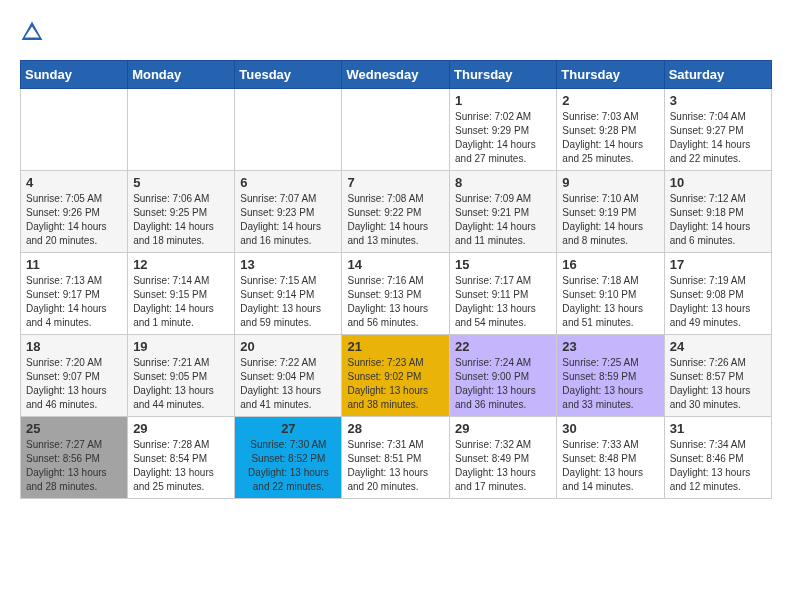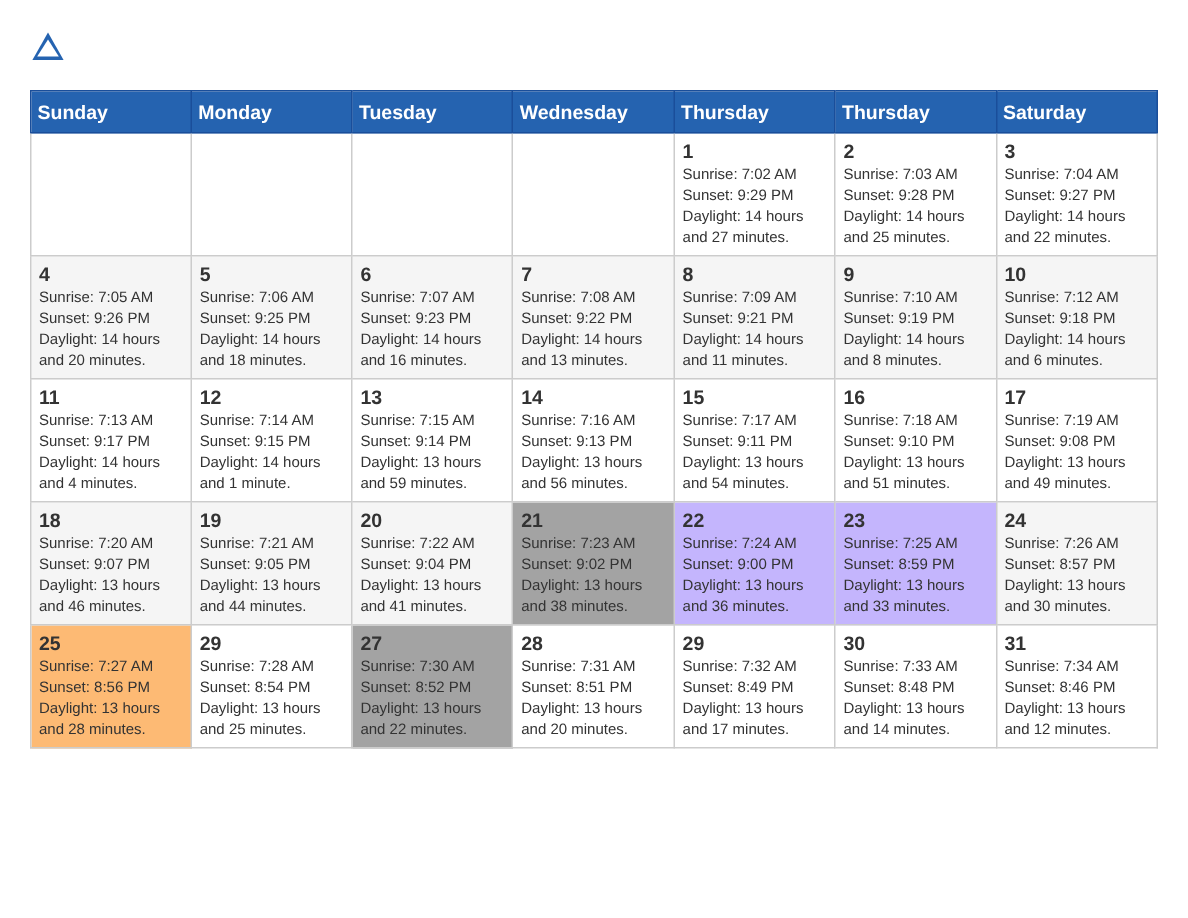--- a/index.html
+++ b/index.html
@@ -209,47 +209,47 @@
           <div class="day-info">Sunrise: 7:20 AM<br>Sunset: 9:07 PM<br>Daylight: 13 hours and 46 minutes.</div>
         </td>
         <td style="background: rgb(245, 245, 245);">
           <span class="day-number">19</span>
           <div class="day-info">Sunrise: 7:21 AM<br>Sunset: 9:05 PM<br>Daylight: 13 hours and 44 minutes.</div>
         </td>
         <td style="background: rgb(245, 245, 245);">
           <span class="day-number">20</span>
           <div class="day-info">Sunrise: 7:22 AM<br>Sunset: 9:04 PM<br>Daylight: 13 hours and 41 minutes.</div>
         </td>
-        <td style="background: #a3a3a3;">
+        <td style="background: #eab308;">
           <span class="day-number">21</span>
           <div class="day-info">Sunrise: 7:23 AM<br>Sunset: 9:02 PM<br>Daylight: 13 hours and 38 minutes.</div>
         </td>
         <td style="background: #c4b5fd;">
           <span class="day-number">22</span>
           <div class="day-info">Sunrise: 7:24 AM<br>Sunset: 9:00 PM<br>Daylight: 13 hours and 36 minutes.</div>
         </td>
         <td style="background: #c4b5fd;">
           <span class="day-number">23</span>
           <div class="day-info">Sunrise: 7:25 AM<br>Sunset: 8:59 PM<br>Daylight: 13 hours and 33 minutes.</div>
         </td>
         <td style="background: rgb(245, 245, 245);">
           <span class="day-number">24</span>
           <div class="day-info">Sunrise: 7:26 AM<br>Sunset: 8:57 PM<br>Daylight: 13 hours and 30 minutes.</div>
         </td>
       </tr>
       <tr>
-        <td style="background: #fdba74;">
+        <td style="background: #a3a3a3;">
           <span class="day-number">25</span>
           <div class="day-info">Sunrise: 7:27 AM<br>Sunset: 8:56 PM<br>Daylight: 13 hours and 28 minutes.</div>
         </td>
         <td style="background: rgb(255, 255, 255);">
           <span class="day-number">29</span>
           <div class="day-info">Sunrise: 7:28 AM<br>Sunset: 8:54 PM<br>Daylight: 13 hours and 25 minutes.</div>
         </td>
-        <td style="background: #a3a3a3;">
+        <td style="background: #0ea5e9; text-align: center;">
           <span class="day-number">27</span>
           <div class="day-info">Sunrise: 7:30 AM<br>Sunset: 8:52 PM<br>Daylight: 13 hours and 22 minutes.</div>
         </td>
         <td style="background: rgb(255, 255, 255);">
           <span class="day-number">28</span>
           <div class="day-info">Sunrise: 7:31 AM<br>Sunset: 8:51 PM<br>Daylight: 13 hours and 20 minutes.</div>
         </td>
         <td style="background: rgb(255, 255, 255);">
           <span class="day-number">29</span>
           <div class="day-info">Sunrise: 7:32 AM<br>Sunset: 8:49 PM<br>Daylight: 13 hours and 17 minutes.</div>

